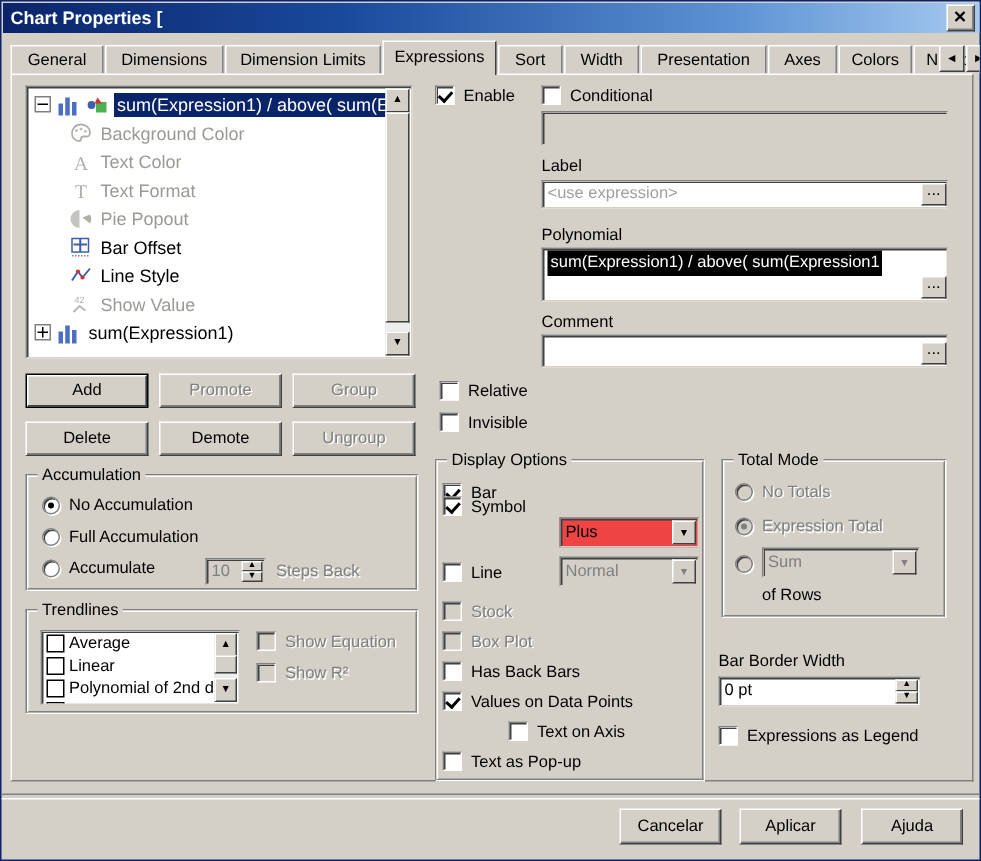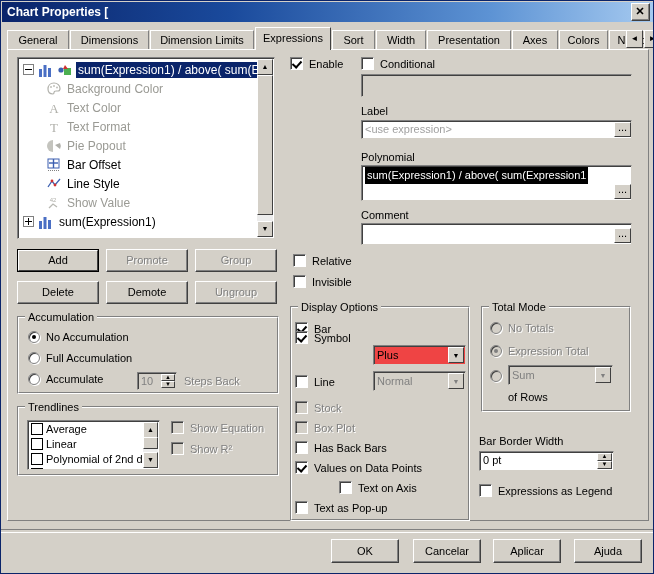--- a/index.html
+++ b/index.html
@@ -824,18 +824,17 @@
     <span class="sup" style="width:15px;height:8px;line-height:5px;">▲</span>
     <span class="sdn" style="width:15px;height:8px;top:9px;line-height:5px;">▼</span>
   </div>
 
   <div class="cbx" style="left:478px;top:483px;">
     <span class="box"></span>
     <span>Expressions as Legend</span>
   </div>
 
   <div class="sep" style="top:528px;"></div>
-  <div class="btn" style="left:330px;top:538px;width:68px;height:24px;line-height:22px;">OK</div>
   <div class="btn" style="left:412px;top:538px;width:68px;height:24px;line-height:22px;">Cancelar</div>
   <div class="btn" style="left:492px;top:538px;width:68px;height:24px;line-height:22px;">Aplicar</div>
   <div class="btn" style="left:573px;top:538px;width:68px;height:24px;line-height:22px;">Ajuda</div>
 
 </div>
 
 </body></html>

